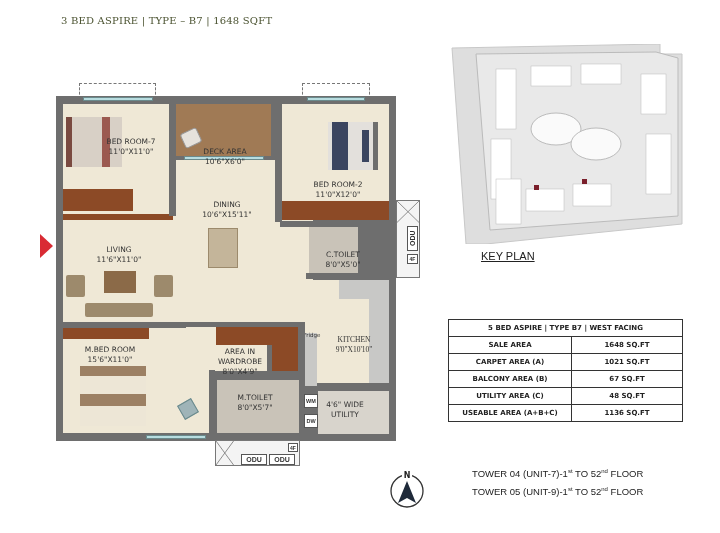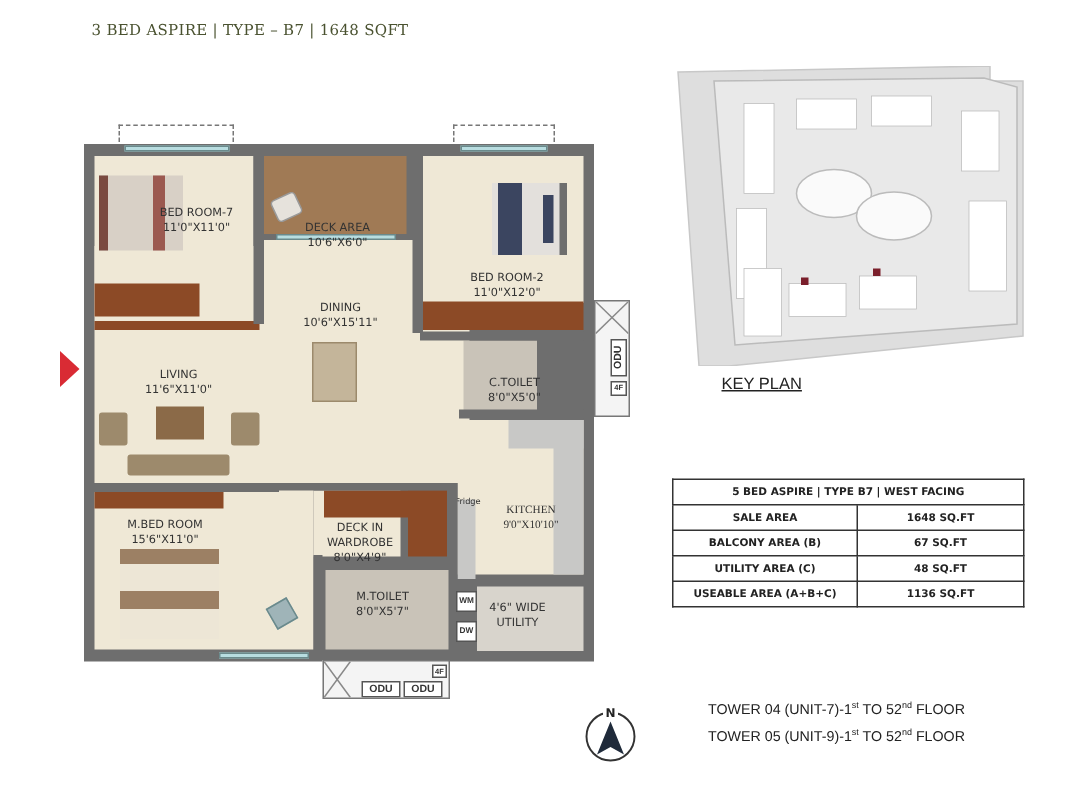--- a/index.html
+++ b/index.html
@@ -136,21 +136,21 @@
     </div>
   <div class="rlabel" style="left:324px;top:335px;width:60px;font-family:Liberation Serif, serif;">
       <span>KITCHEN</span>
       <span>9'0"X10'10"</span>
     </div>
   <div class="rlabel" style="left:75px;top:345px;width:70px;">
       <span>M.BED ROOM</span>
       <span>15'6"X11'0"</span>
     </div>
   <div class="rlabel" style="left:210px;top:347px;width:60px;">
-      <span>DECK IN</span>
+      <span>AREA IN</span>
       <span>WARDROBE</span>
       <span>8'0"X4'9"</span>
     </div>
   <div class="rlabel" style="left:230px;top:393px;width:50px;">
       <span>M.TOILET</span>
       <span>8'0"X5'7"</span>
     </div>
   <div class="rlabel" style="left:320px;top:400px;width:50px;">
       <span>4'6" WIDE</span>
       <span>UTILITY</span>
@@ -207,20 +207,24 @@
 <table class="area-table">
   <tbody>
       <tr>
         <th colspan="2">5 BED ASPIRE | TYPE B7 | WEST FACING</th>
       </tr>
   <tr>
         <td class="l">SALE AREA</td>
         <td>1648 SQ.FT</td>
       </tr>
   <tr>
+        <td class="l">CARPET AREA (A)</td>
+        <td>1021 SQ.FT</td>
+      </tr>
+  <tr>
         <td class="l">BALCONY AREA (B)</td>
         <td>67 SQ.FT</td>
       </tr>
   <tr>
         <td class="l">UTILITY AREA (C)</td>
         <td>48 SQ.FT</td>
       </tr>
   <tr>
         <td class="l">USEABLE AREA (A+B+C)</td>
         <td>1136 SQ.FT</td>

